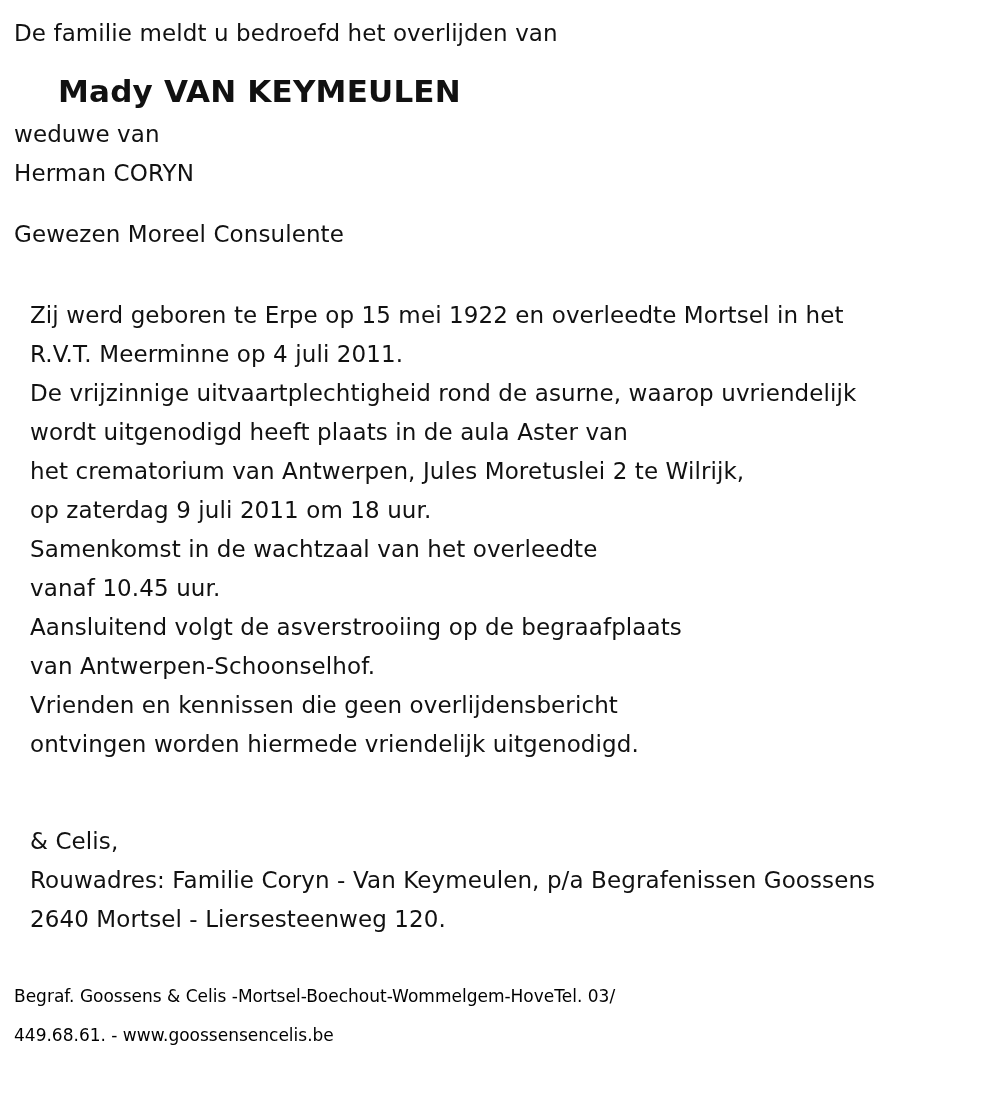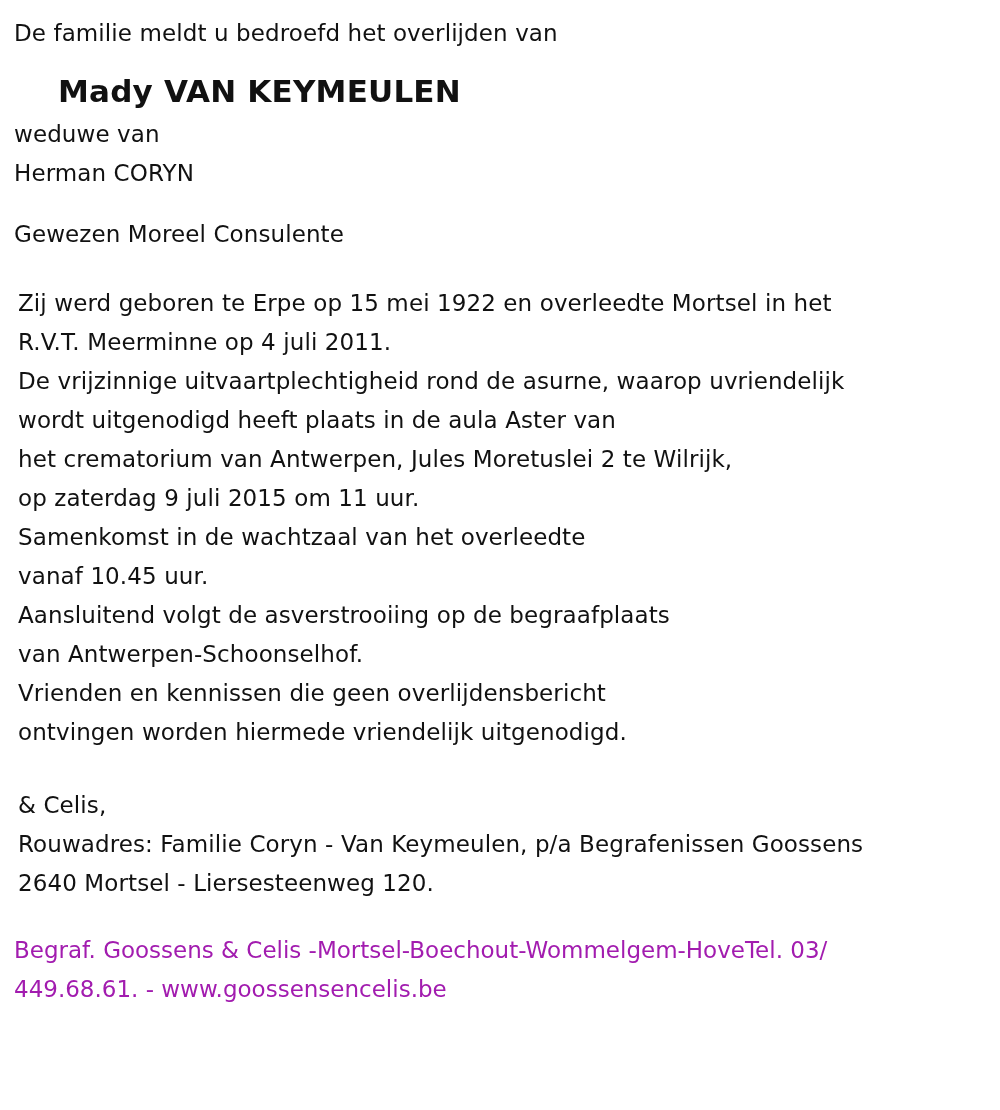--- a/index.html
+++ b/index.html
@@ -36,27 +36,27 @@
     margin-bottom: 2px;
     margin-left: 44px;
   }
   .spacer-sm {
     height: 22px;
   }
   .spacer-md {
     height: 26px;
   }
   .block {
-    margin: 4px;
+    margin: 16px;
   }
   .footer {
-    color: #a21caf;
-    font-size: 23px;
+    color: #000000;
+    font-size: 17px;
     line-height: 39px;
-    margin-top: 28px;
+    margin-top: 38px;
   }
 </style>
 </head>
 <body>
 
 <div class="notice">
 
   <div class="line intro">De familie meldt u bedroefd het overlijden van</div>
 
   <div class="name">Mady VAN KEYMEULEN</div>
@@ -69,21 +69,21 @@
   <div class="line">Gewezen Moreel Consulente</div>
 
   <div class="spacer-md"></div>
 
   <div class="block">
     <div class="line">Zij werd geboren te Erpe op 15 mei 1922 en overleedte Mortsel in het</div>
     <div class="line">R.V.T. Meerminne op 4 juli 2011.</div>
     <div class="line">De vrijzinnige uitvaartplechtigheid rond de asurne, waarop uvriendelijk</div>
     <div class="line">wordt uitgenodigd heeft plaats in de aula Aster van</div>
     <div class="line">het crematorium van Antwerpen, Jules Moretuslei 2 te Wilrijk,</div>
-    <div class="line">op zaterdag 9 juli 2015 om 11 uur.</div>
+    <div class="line">op zaterdag 9 juli 2011 om 18 uur.</div>
     <div class="line">Samenkomst in de wachtzaal van het overleedte</div>
     <div class="line">vanaf 10.45 uur.</div>
     <div class="line">Aansluitend volgt de asverstrooiing op de begraafplaats</div>
     <div class="line">van Antwerpen-Schoonselhof.</div>
     <div class="line">Vrienden en kennissen die geen overlijdensbericht</div>
     <div class="line">ontvingen worden hiermede vriendelijk uitgenodigd.</div>
   </div>
 
   <div class="spacer-md"></div>
 

